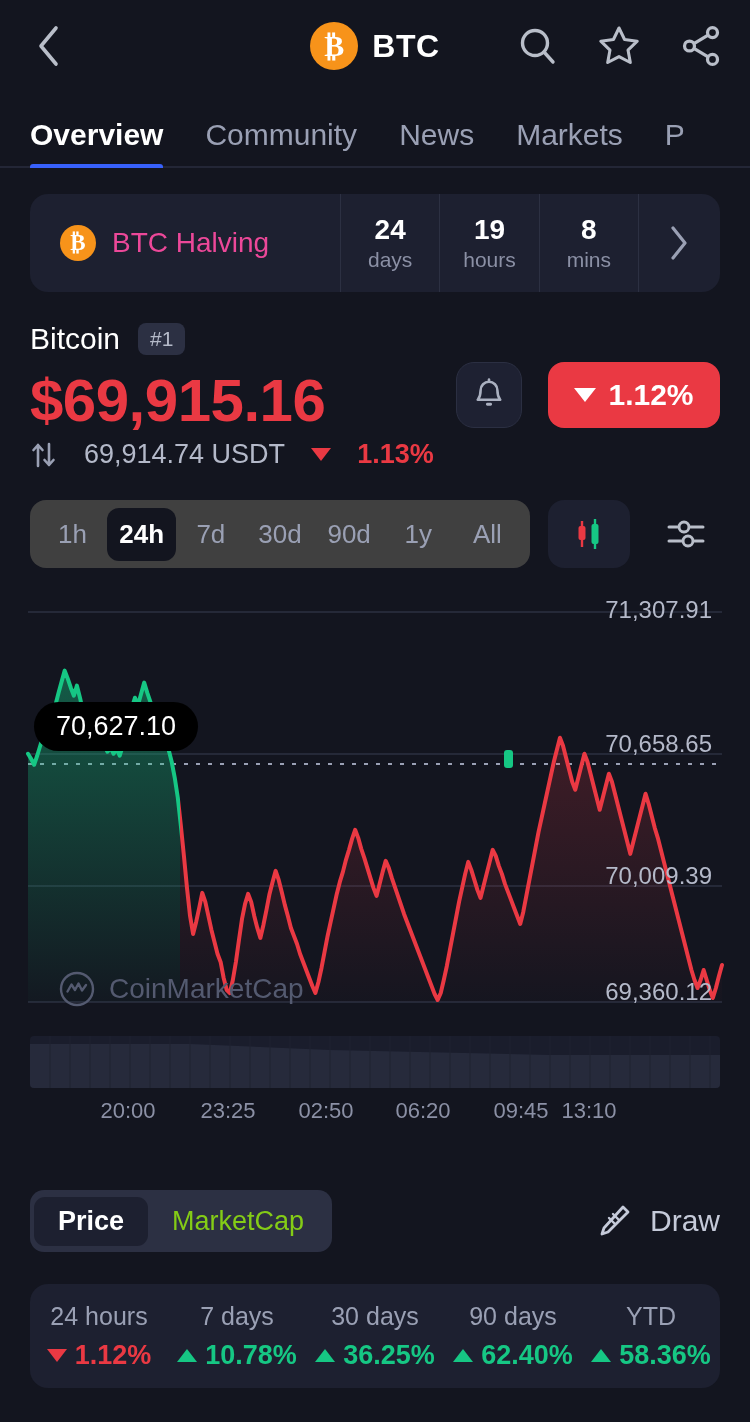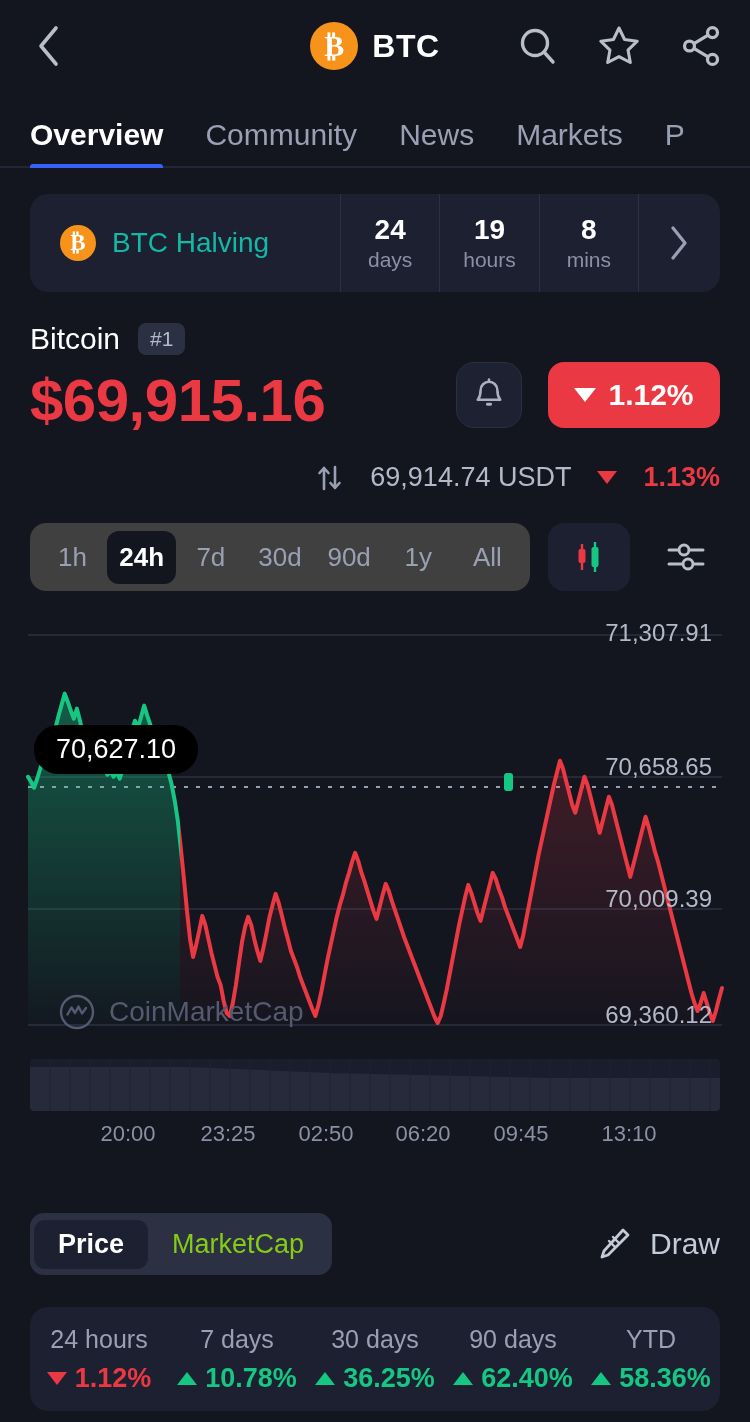--- a/index.html
+++ b/index.html
@@ -100,21 +100,21 @@
     padding-left: 30px;
     flex: 0 0 310px;
   }
   .halving-logo {
     width: 36px; height: 36px; border-radius: 50%;
     background: #f7931a;
     display: flex; align-items: center; justify-content: center;
     color: #fff; font-size: 23px; font-weight: bold;
     font-family: "Liberation Serif", serif;
   }
-  .halving-title { color: #14b8a6; font-size: 28px; }
+  .halving-title { color: #ec4899; font-size: 28px; }
   .hv-unit {
     flex: 1;
     display: flex; flex-direction: column;
     align-items: center; justify-content: center;
     border-left: 1px solid #2c3042;
     gap: 2px;
   }
   .hv-num { color: #fff; font-size: 28px; font-weight: bold; line-height: 1.1; }
   .hv-lab { color: #8b90a5; font-size: 21px; line-height: 1.1; }
   .hv-arrow {
@@ -132,22 +132,21 @@
     font-size: 21px; padding: 4px 12px; border-radius: 8px;
   }
   .big-price {
     color: #ea3943;
     font-size: 60px; font-weight: bold;
     margin-top: 10px;
     letter-spacing: -0.5px;
   }
   .sub-row {
     display: flex; align-items: center; gap: 26px;
-    margin-top: 27px;
-    justify-content: flex-end;
+    margin-top: 4px;
   }
   .sub-price { color: #b4b9c9; font-size: 27px; }
   .sub-pct { color: #ea3943; font-size: 27px; font-weight: bold; }
   .tri-down {
     width: 0; height: 0;
     border-left: 10px solid transparent;
     border-right: 10px solid transparent;
     border-top: 13px solid #ea3943;
     display: inline-block;
   }
@@ -584,21 +583,21 @@
       </g>
     </svg>
   </div>
 
   <div class="time-axis">
     <span style="left:98px;">20:00</span>
     <span style="left:198px;">23:25</span>
     <span style="left:296px;">02:50</span>
     <span style="left:393px;">06:20</span>
     <span style="left:491px;">09:45</span>
-    <span style="left:599px;">13:10</span>
+    <span style="left:559px;">13:10</span>
   </div>
 
   <div class="pm-row">
     <div class="pm-group">
       <div class="pm-item active">
         <span>Price</span>
       </div>
       <div class="pm-item">
         <span>MarketCap</span>
       </div>

